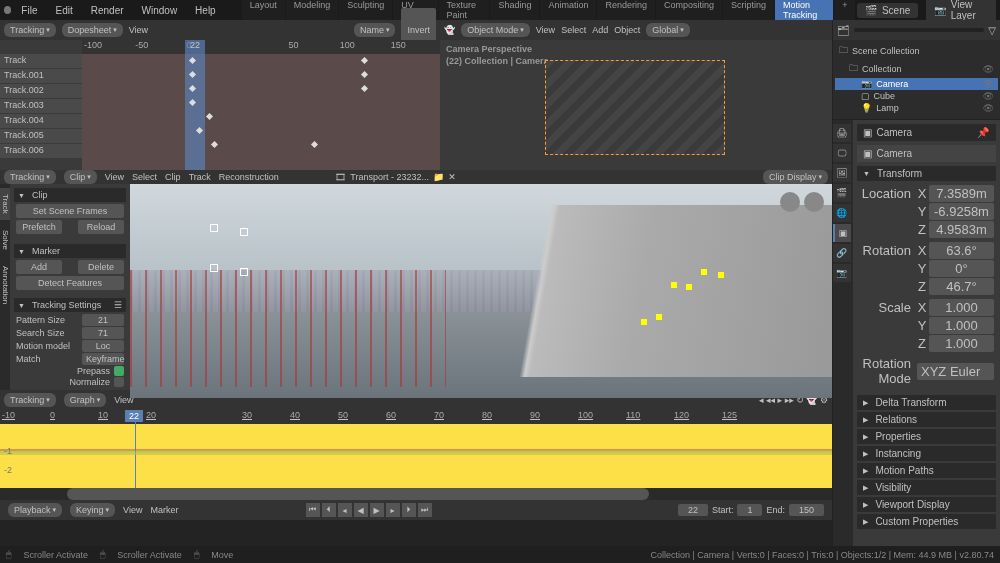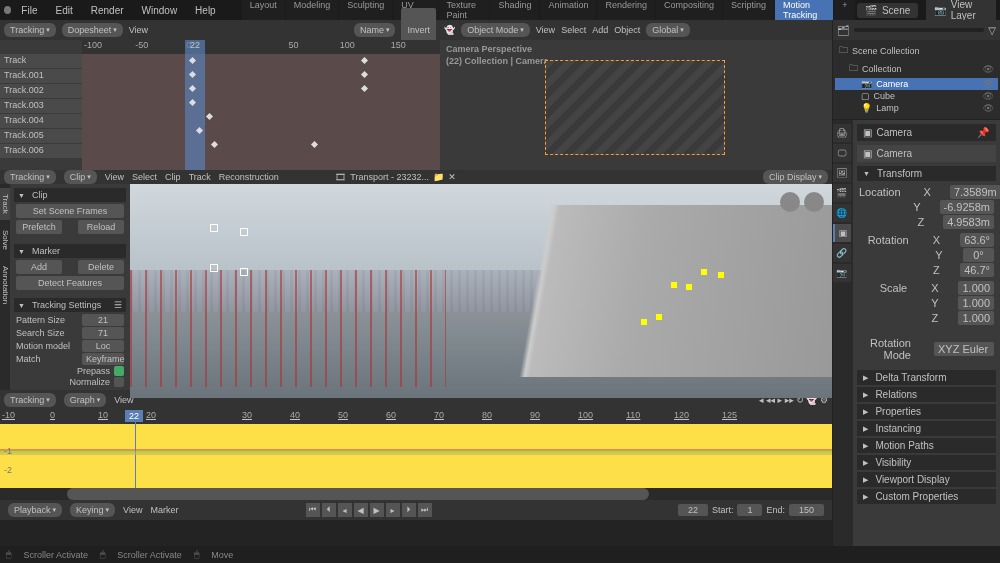--- a/index.html
+++ b/index.html
@@ -103,21 +103,21 @@
 
 .props { flex: 1; background: #3a3a3a; display: flex; }
 .prop-tabs { width: 20px; background: #2a2a2a; display: flex; flex-direction: column; gap: 2px; padding-top: 4px; }
 .prop-tab { width: 18px; height: 18px; background: #333; display: grid; place-items: center; cursor: pointer; font-size: 9px; }
 .prop-tab.active { background: #4a4a4a; border-left: 2px solid #5a7fb3; }
 .prop-content { flex: 1; padding: 4px; overflow: auto; }
 .prop-header { background: #2a2a2a; padding: 3px 6px; margin-bottom: 4px; display: flex; align-items: center; gap: 4px; }
 .prop-panel { margin-bottom: 4px; }
 .panel-head { background: #2a2a2a; padding: 2px 6px; font-size: 10px; display: flex; align-items: center; gap: 4px; }
 .panel-body { padding: 4px 2px; }
-.xform-row { display: flex; align-items: center; font-size: 11px; margin-bottom: 1px; gap: 19px; }
+.xform-row { display: flex; align-items: center; font-size: 13px; margin-bottom: 1px; gap: 2px; }
 .xform-label { width: 56px; text-align: right; padding-right: 4px; }
 .xform-axis { width: 10px; text-align: center; }
 .xform-val { flex: 1; background: #555; padding: 1px 4px; text-align: center; border-radius: 2px; }
 .dropdown { background: #555; padding: 2px 6px; border-radius: 6px; display: flex; align-items: center; font-size: 9px; }
 .tri { font-size: 7px; margin-right: 3px; }
 
 
 .pin-icon { color: #888; }
 .dd-arrow { font-size: 7px; margin-left: 2px; }
 </style>
@@ -537,21 +537,21 @@
             <div class="xform-row">
                 <span class="xform-label"></span>
                 <span class="xform-axis">Y</span>
                 <span class="xform-val">1.000</span>
               </div>
             <div class="xform-row">
                 <span class="xform-label"></span>
                 <span class="xform-axis">Z</span>
                 <span class="xform-val">1.000</span>
               </div>
-            <div class="xform-row" style="margin-top:12px">
+            <div class="xform-row" style="margin-top:4px">
                 <span class="xform-label">Rotation Mode</span>
                 <span class="xform-val" style="text-align:left">XYZ Euler</span>
               </div>
           </div>
         </div>
         <div class="panel-head">
             <span class="tri">▶</span>
             <span>Delta Transform</span>
           </div>
         <div class="panel-head" style="margin-top:2px">
@@ -587,13 +587,14 @@
   </div>
 </div>
 
 <div class="statusbar">
   <span>🖱</span>
   <span>Scroller Activate</span>
   <span>🖱</span>
   <span>Scroller Activate</span>
   <span>🖱</span>
   <span>Move</span>
+  <span class="status-right">Collection | Camera | Verts:0 | Faces:0 | Tris:0 | Objects:1/2 | Mem: 44.9 MB | v2.80.74</span>
 </div>
 
 </body></html>

